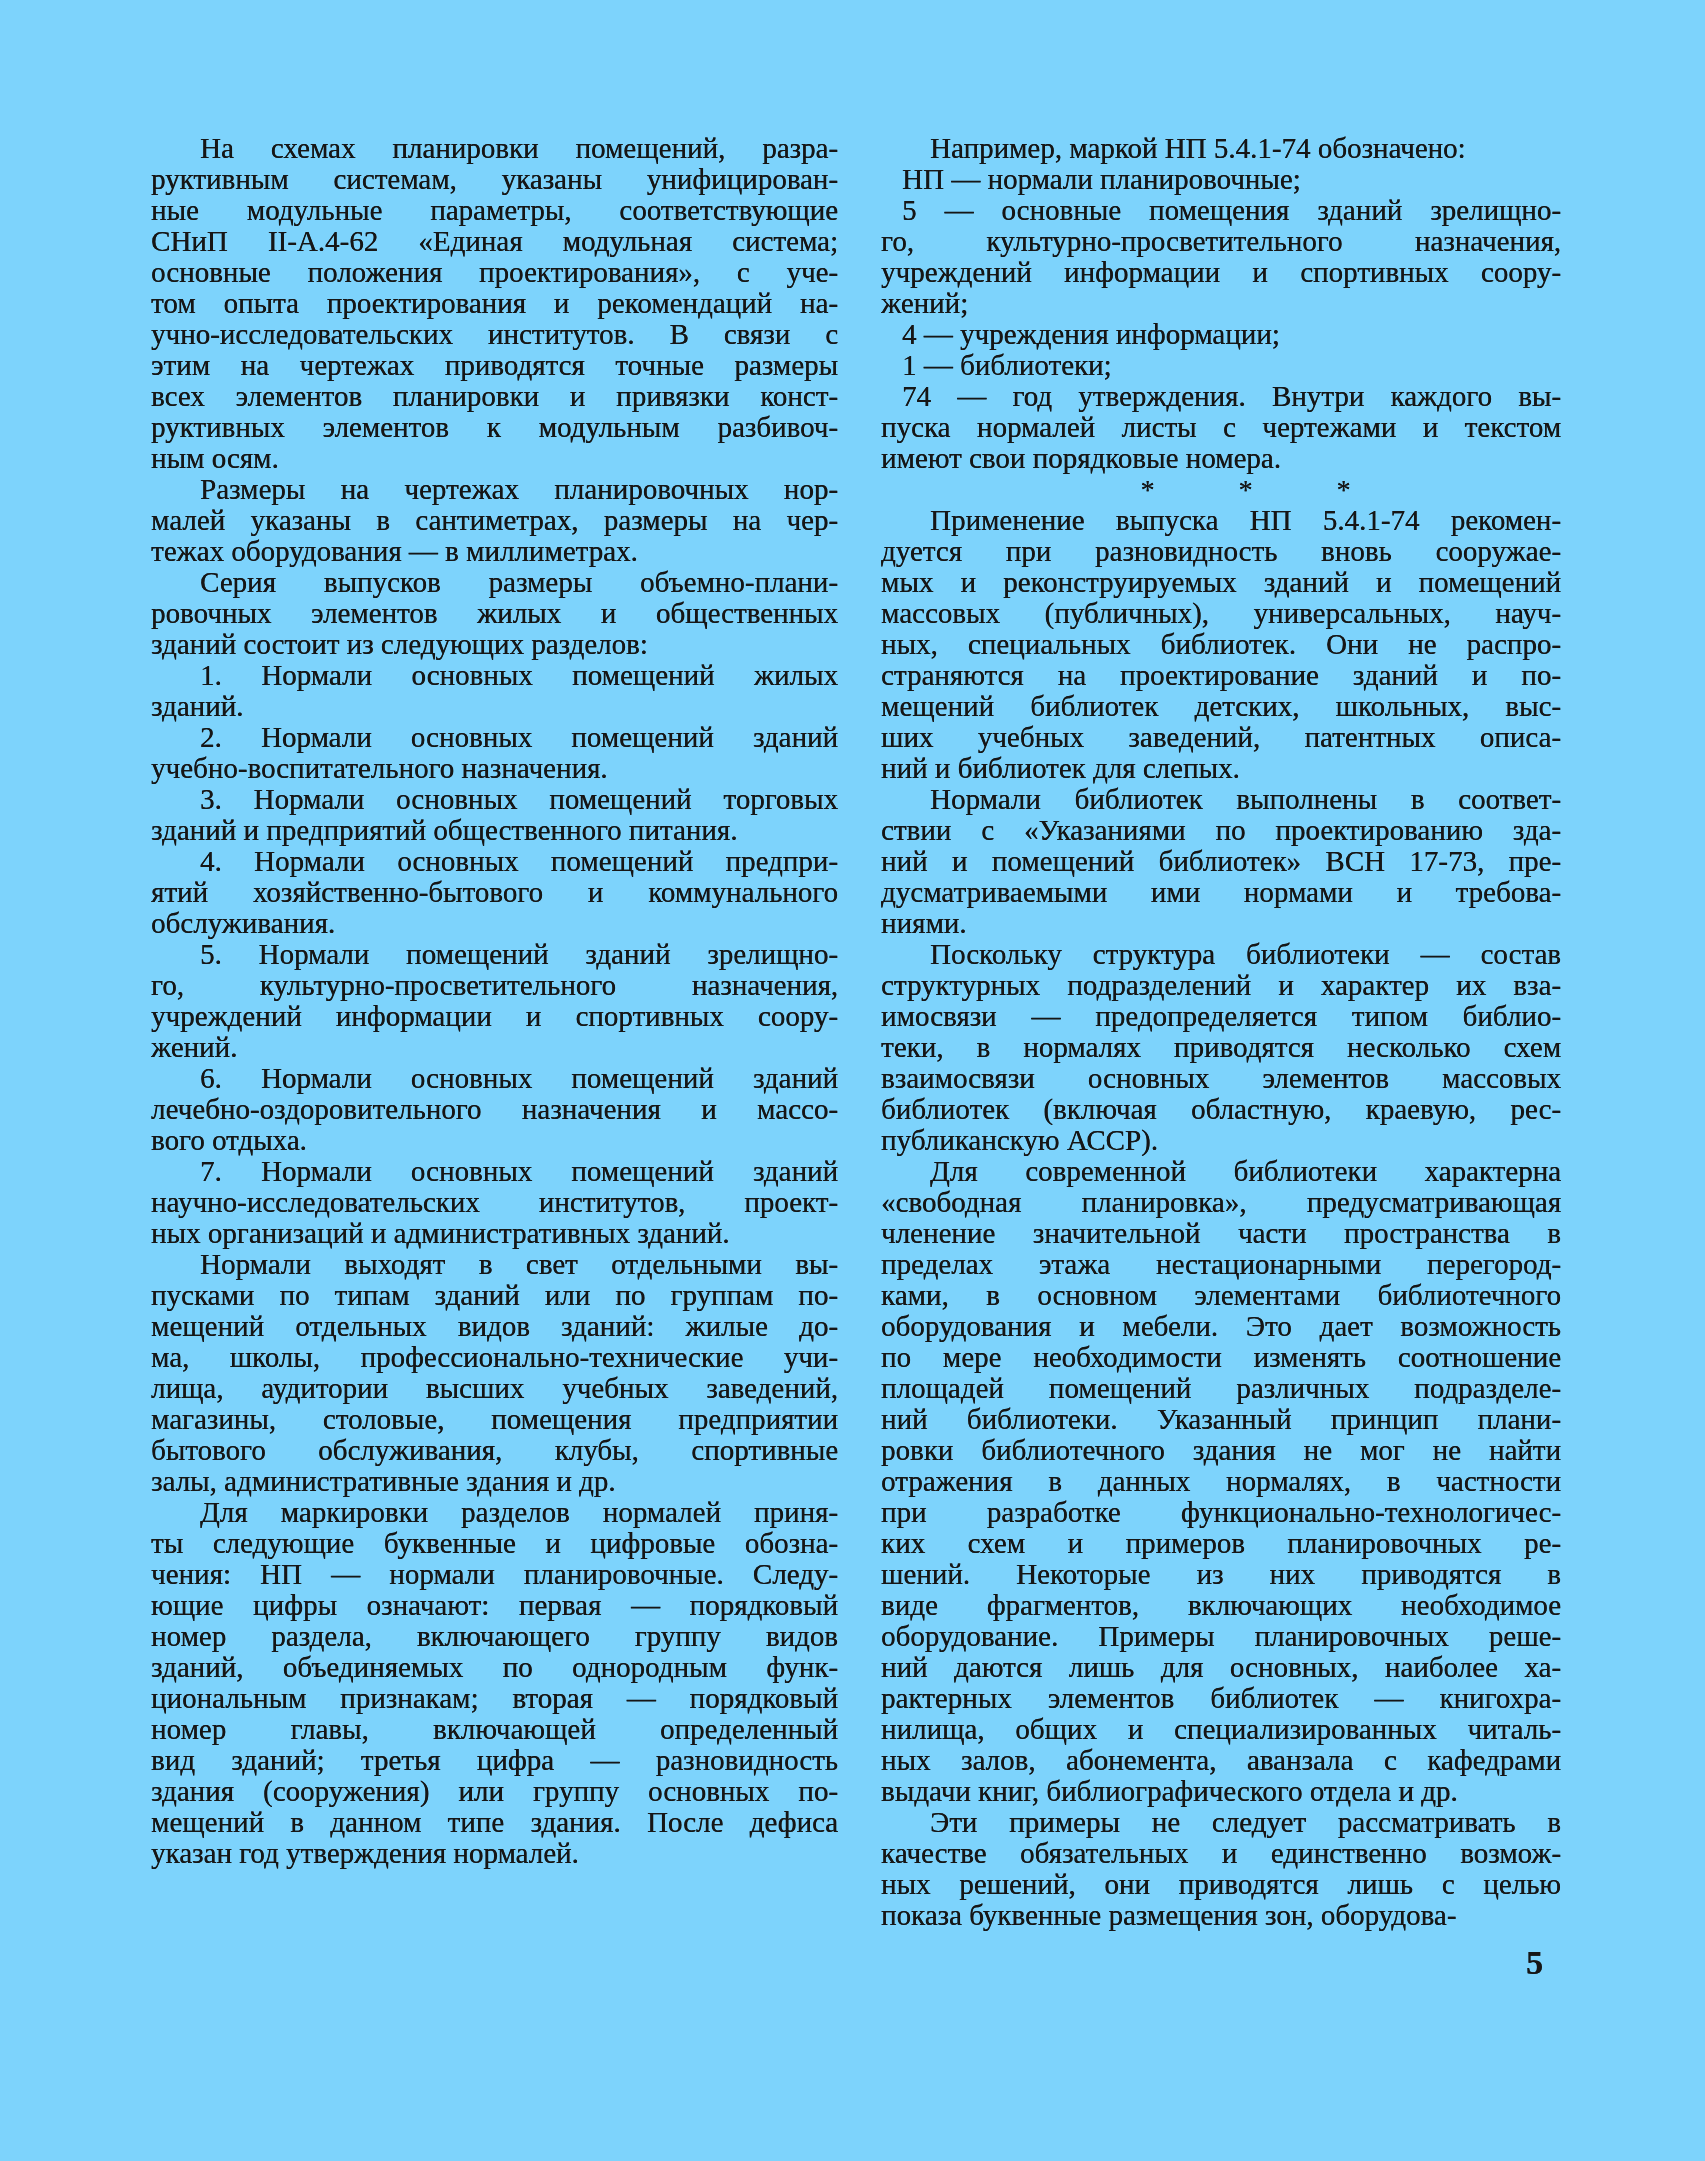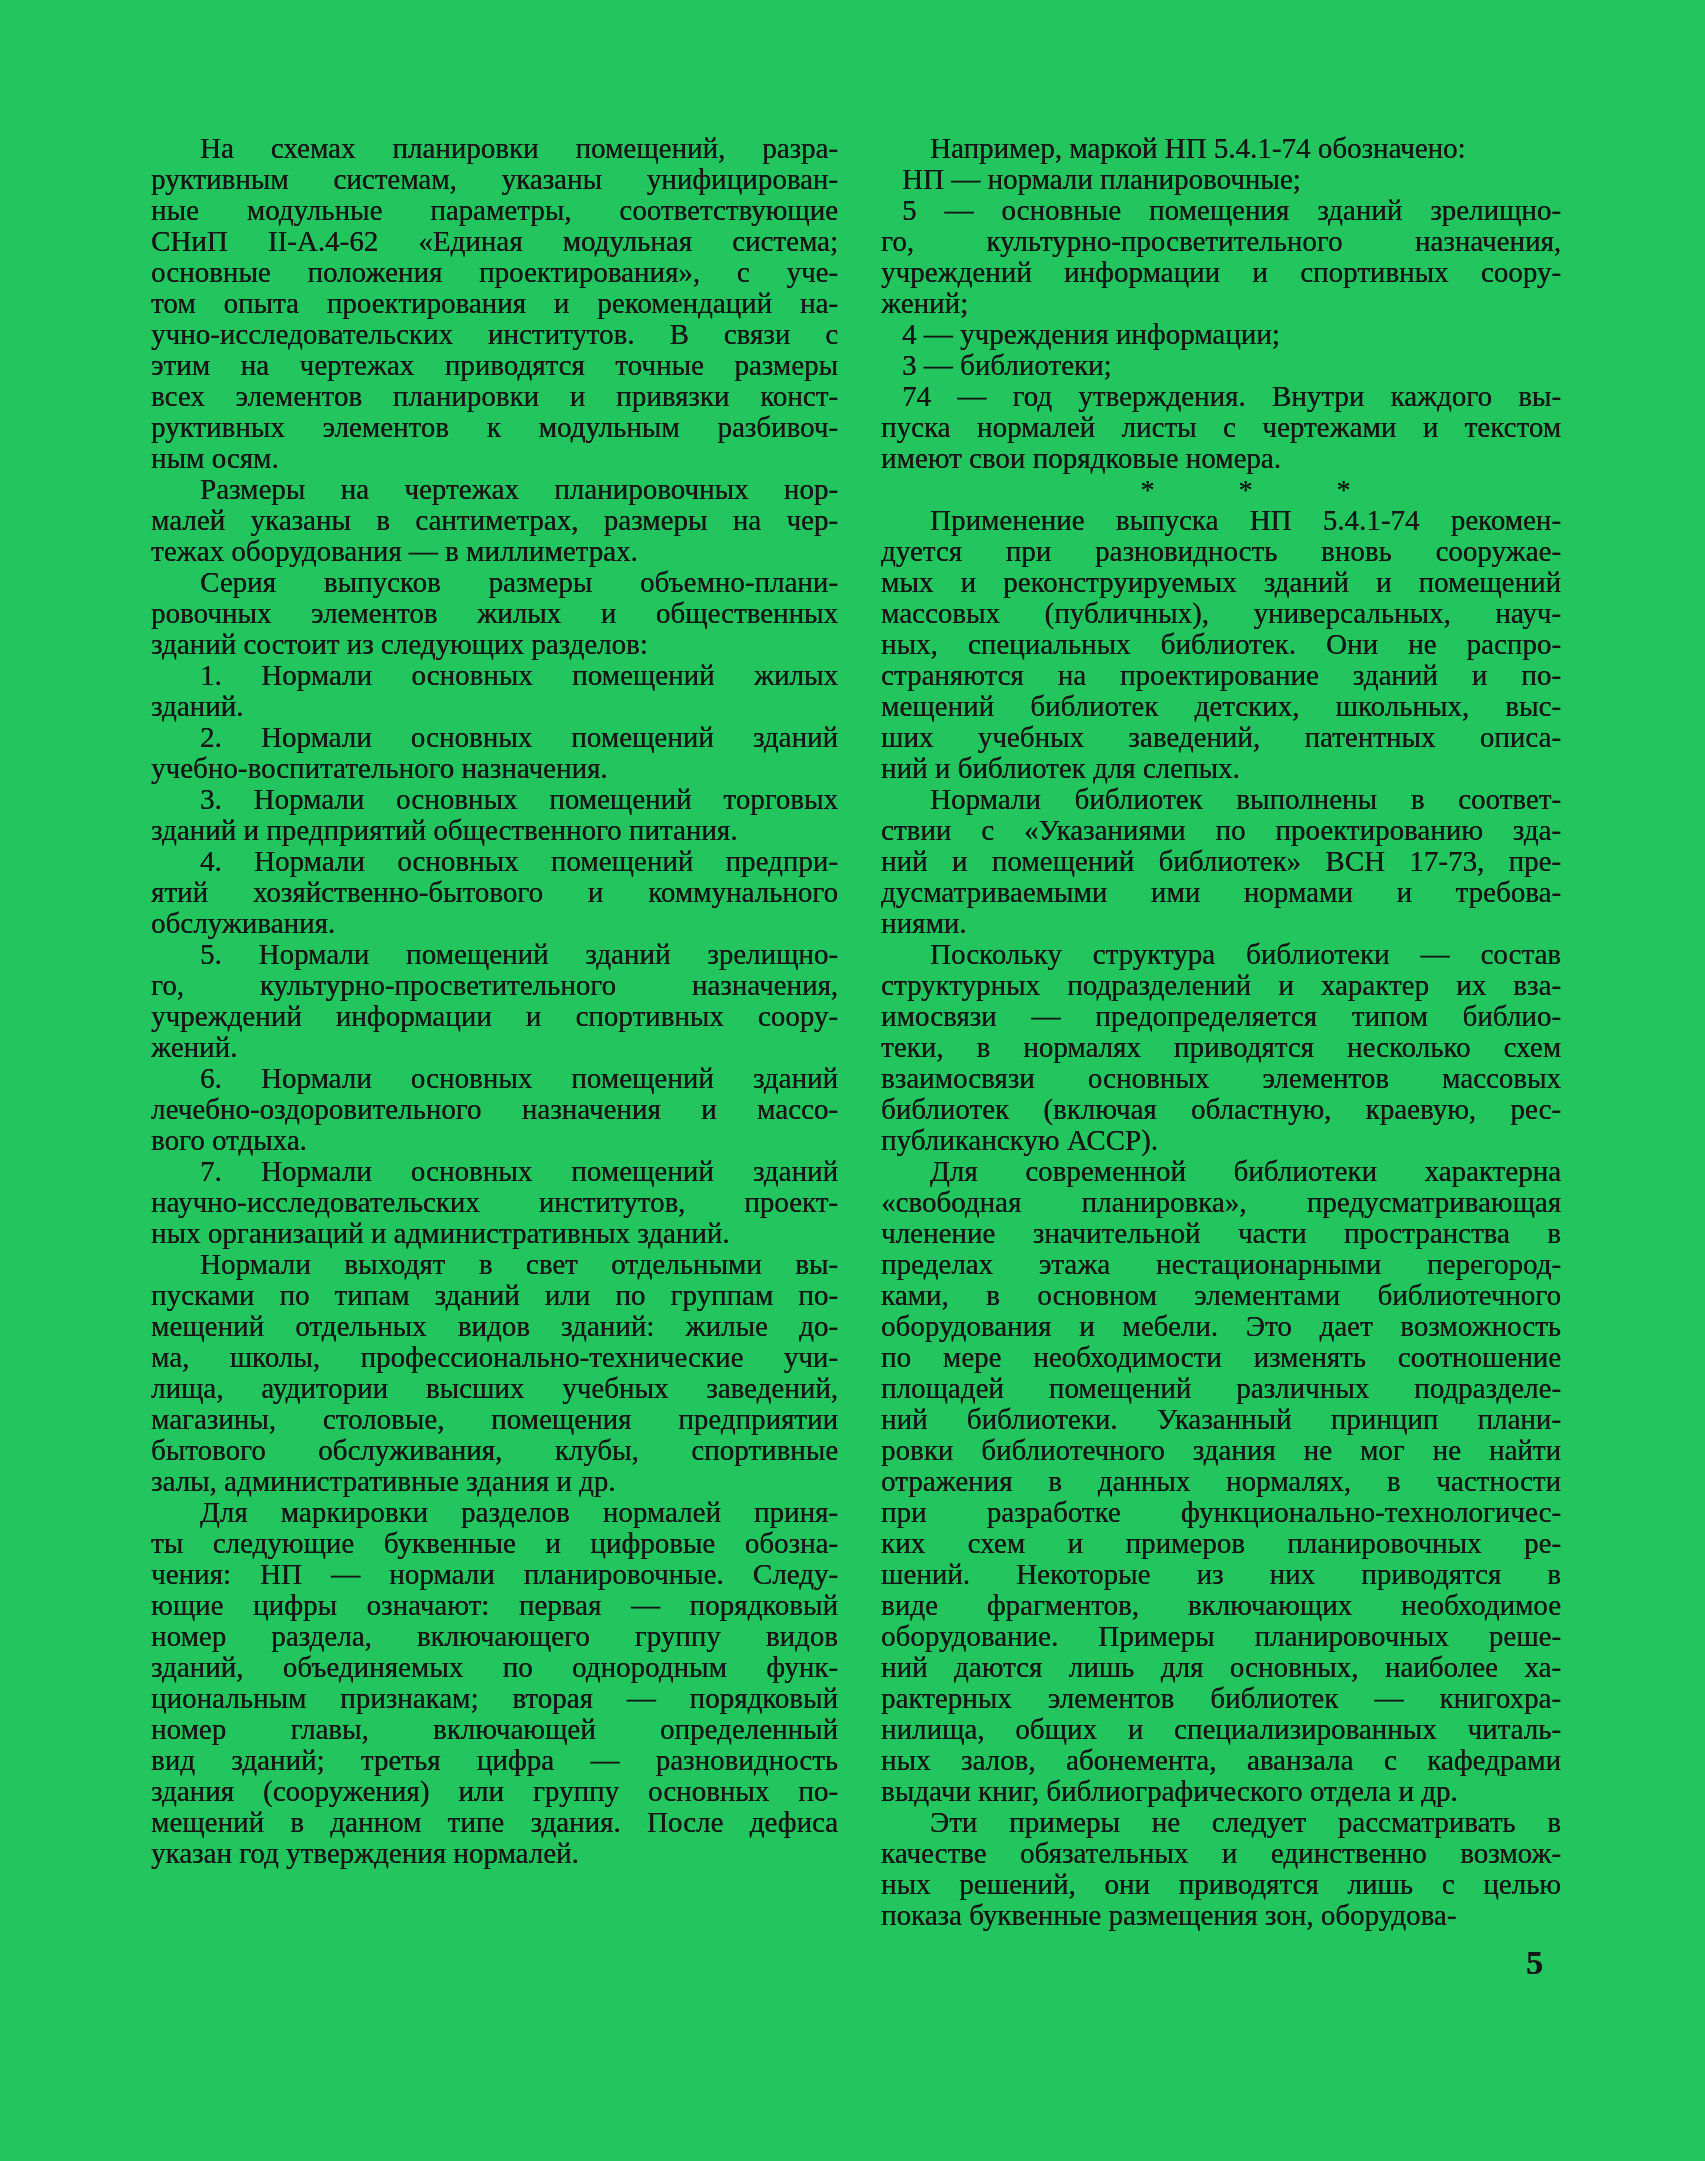--- a/index.html
+++ b/index.html
@@ -4,21 +4,21 @@
 <style>
   html, body { margin: 0; padding: 0; }
   body {
     width: 1705px; height: 2161px;
     background: #ffffff;
     position: relative;
     font-family: "Liberation Serif", "DejaVu Serif", serif;
     color: #161616;
     overflow: hidden;
   }
-  .scan-page { position: absolute; inset: 0; background: #22c55e; }
+  .scan-page { position: absolute; inset: 0; background: #7dd3fc; }
   .column { position: absolute; top: 133px; }
   #col-left  { left: 151px;  width: 687px; }
   #col-right { left: 881px; width: 680px; }
   .para { margin: 0; padding: 0; }
   .line {
     font-size: 29px;
     line-height: 31px;
     height: 31px;
     overflow: hidden;
     text-align: justify;
@@ -138,21 +138,21 @@
       <div class="para item">
         <div class="line first">5 — основные помещения зданий зрелищно-</div>
         <div class="line">го, культурно-просветительного назначения,</div>
         <div class="line">учреждений информации и спортивных соору-</div>
         <div class="line end">жений;</div>
       </div>
       <div class="para item">
         <div class="line first end">4 — учреждения информации;</div>
       </div>
       <div class="para item">
-        <div class="line first end">3 — библиотеки;</div>
+        <div class="line first end">1 — библиотеки;</div>
       </div>
       <div class="para item">
         <div class="line first">74 — год утверждения. Внутри каждого вы-</div>
         <div class="line">пуска нормалей листы с чертежами и текстом</div>
         <div class="line end">имеют свои порядковые номера.</div>
       </div>
       <div class="para sep">
         <div class="line first end">* * *</div>
       </div>
       <div class="para p">

